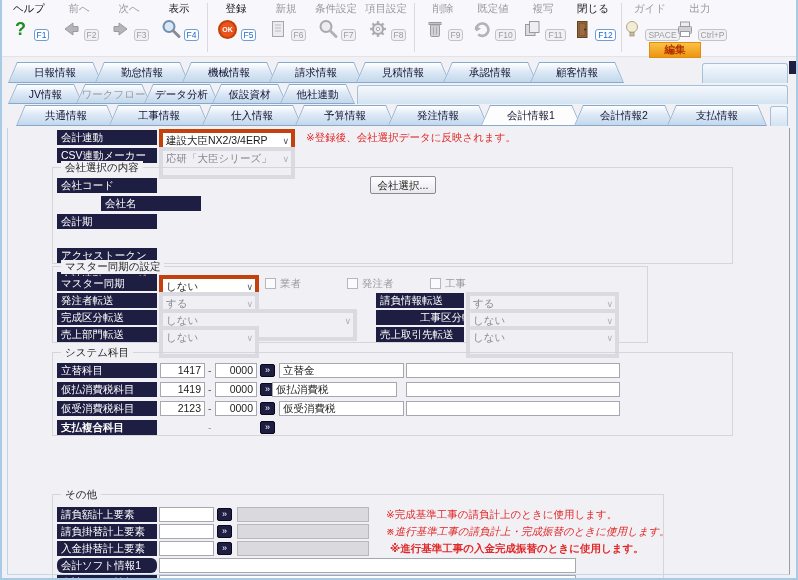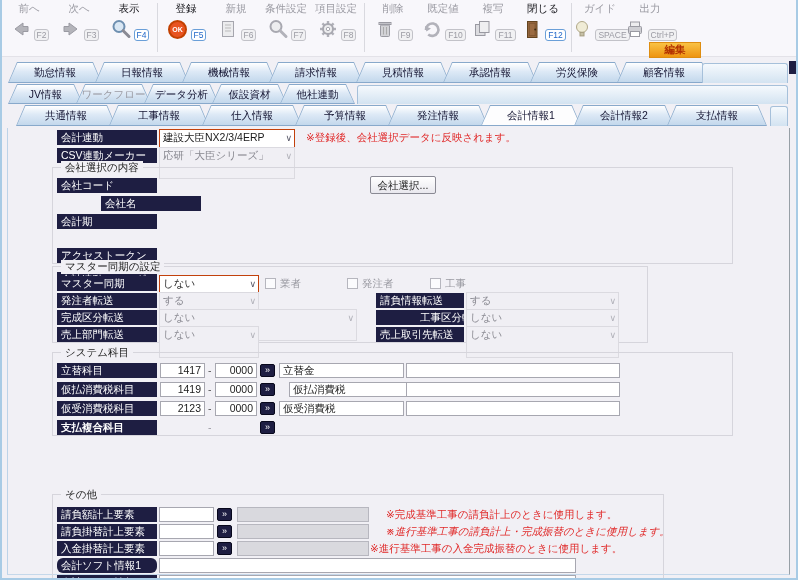--- a/index.html
+++ b/index.html
@@ -32,21 +32,21 @@
        clip-path:polygon(9px 0,calc(100% - 9px) 0,100% 100%,0 100%);background:#88a9cb;}
   .tab i{position:absolute;inset:1px;clip-path:polygon(8.4px 0,calc(100% - 8.4px) 0,100% 100%,0 100%);
          background:linear-gradient(#ffffff 0%,#dde9f6 45%,#c3d8ec 100%);}
   .tab.active i{background:#fdfdfe;}
   .tab span{position:relative;z-index:1;display:block;text-align:center;font-size:10.5px;color:#121230;line-height:20px;white-space:nowrap;}
   .tab.disab span{color:#9a9aa2;}
   .tabfill{position:absolute;background:linear-gradient(#f5f9fd,#d3e3f1);border:1px solid #a6c0da;border-bottom:none;border-radius:3px 3px 0 0;box-sizing:border-box;}
   
   .lbl{position:absolute;width:100px;height:15px;background:#1e1e42;color:#fff;font-size:10.5px;
        line-height:15px;padding-left:4px;box-sizing:border-box;white-space:nowrap;overflow:hidden;}
-  .dd{position:absolute;height:32px;background:#fff;border:1px solid #c2410c;box-sizing:border-box;
+  .dd{position:absolute;height:32px;background:#fff;border:4px solid #c2410c;box-sizing:border-box;
       font-size:10.5px;line-height:14px;color:#1a1a1a;padding:0 14px 8px 3px;white-space:nowrap;overflow:hidden;cursor:pointer;}
   .dd .chev{position:absolute;right:2px;top:1px;font-size:9px;color:#556;}
   .dd.dis{background:#f0eff4;border-color:#dbdae0;color:#87878f;cursor:default;}
   .dd.dis .chev{color:#b0b0b8;}
   .inp{position:absolute;height:15px;background:#fff;border:1px solid #a7a7b0;box-sizing:border-box;
        font-size:10.5px;line-height:13px;padding:0 3px;color:#1a1a1a;}
   .inp.num{text-align:right;}
   .grayf{position:absolute;height:15px;background:#d9d9de;border:1px solid #b7b7bf;box-sizing:border-box;}
   .abtn{position:absolute;width:15px;height:13px;background:#1e1e42;border:1px solid #08081c;border-radius:2px;
         color:#fff;font-size:9px;line-height:11px;text-align:center;cursor:pointer;box-sizing:border-box;}
@@ -58,20 +58,29 @@
   .dash{position:absolute;font-size:10.5px;color:#555;}
   .innerframe{position:absolute;left:5px;top:128px;width:781px;height:446px;
               border-left:1px solid #bdd3e8;border-bottom:1px solid #c5d8ea;border-right:1px solid #979fa6;}
 </style>
 </head>
 <body>
 
 <div class="app">
 
   <div class="tbar">
+    <div class="titem">
+      <span class="tlabel">ヘルプ</span>
+      <span class="trow">
+          <span class="ticon">
+            <span class="qmark">?</span>
+          </span>
+      <span class="fkey">F1</span>
+        </span>
+    </div>
     <div class="titem dis">
       <span class="tlabel">前へ</span>
       <span class="trow">
           <span class="ticon">
         <svg width="22" height="22">
               <path d="M13 5 L5 11 L13 17 L13 13.5 L18 13.5 L18 8.5 L13 8.5 Z" fill="#b4b4ba" stroke="#9a9aa2"></path>
             </svg>
           </span>
       <span class="fkey">F2</span>
         </span>
@@ -231,45 +240,41 @@
       <span class="fkey">Ctrl+P</span>
         </span>
     </div>
   </div>
   <div class="editbtn">編集</div>
 
   <div class="darkcorner"></div>
   <div class="trowtabs" style="left:6px;top:62px;height:21px;">
     <div class="tab" style="width:94px">
         <i></i>
+        <span>日報情報</span>
+      </div>
+    <div class="tab" style="width:94px">
+        <i></i>
         <span>勤怠情報</span>
       </div>
     <div class="tab" style="width:94px">
         <i></i>
-        <span>日報情報</span>
-      </div>
-    <div class="tab" style="width:94px">
-        <i></i>
         <span>機械情報</span>
       </div>
     <div class="tab" style="width:94px">
         <i></i>
         <span>請求情報</span>
       </div>
     <div class="tab" style="width:94px">
         <i></i>
         <span>見積情報</span>
       </div>
     <div class="tab" style="width:94px">
         <i></i>
         <span>承認情報</span>
-      </div>
-    <div class="tab" style="width:94px">
-        <i></i>
-        <span>労災保険</span>
       </div>
     <div class="tab" style="width:94px">
         <i></i>
         <span>顧客情報</span>
       </div>
   </div>
   <div class="tabfill" style="left:700px;top:63px;width:86px;height:20px;"></div>
 
   <div class="trowtabs" style="left:6px;top:84px;height:20px;">
     <div class="tab" style="width:75px">
@@ -386,21 +391,21 @@
   <div class="inp num" style="left:213px;top:363px;width:42px;">0000</div>
   <div class="abtn" style="left:258px;top:364px;">»</div>
   <div class="inp" style="left:277px;top:363px;width:125px;">立替金</div>
   <div class="inp" style="left:404px;top:363px;width:214px;"></div>
 
   <div class="lbl" style="left:55px;top:382px;">仮払消費税科目</div>
   <div class="inp num" style="left:158px;top:382px;width:45px;">1419</div>
   <span class="dash" style="left:206px;top:383px;">-</span>
   <div class="inp num" style="left:213px;top:382px;width:42px;">0000</div>
   <div class="abtn" style="left:258px;top:383px;">»</div>
-  <div class="inp" style="left:287px;top:382px;width:125px;">仮払消費税</div>
+  <div class="inp" style="left:270px;top:382px;width:125px;">仮払消費税</div>
   <div class="inp" style="left:404px;top:382px;width:214px;"></div>
 
   <div class="lbl" style="left:55px;top:401px;">仮受消費税科目</div>
   <div class="inp num" style="left:158px;top:401px;width:45px;">2123</div>
   <span class="dash" style="left:206px;top:402px;">-</span>
   <div class="inp num" style="left:213px;top:401px;width:42px;">0000</div>
   <div class="abtn" style="left:258px;top:402px;">»</div>
   <div class="inp" style="left:277px;top:401px;width:125px;">仮受消費税</div>
   <div class="inp" style="left:404px;top:401px;width:214px;"></div>
 
@@ -421,20 +426,20 @@
   <div class="lbl" style="left:55px;top:524px;">請負掛替計上要素</div>
   <div class="inp" style="left:157px;top:524px;width:55px;"></div>
   <div class="abtn" style="left:215px;top:525px;">»</div>
   <div class="grayf" style="left:235px;top:524px;width:132px;"></div>
   <div class="note" style="left:384px;top:525px;font-style:italic;">※進行基準工事の請負計上・完成振替のときに使用します。</div>
 
   <div class="lbl" style="left:55px;top:541px;">入金掛替計上要素</div>
   <div class="inp" style="left:157px;top:541px;width:55px;"></div>
   <div class="abtn" style="left:215px;top:542px;">»</div>
   <div class="grayf" style="left:235px;top:541px;width:132px;"></div>
-  <div class="note" style="left:368px;top:542px;">※進行基準工事の入金完成振替のときに使用します。</div>
+  <div class="note" style="left:388px;top:542px;font-weight:bold;">※進行基準工事の入金完成振替のときに使用します。</div>
 
   <div class="lbl" style="left:55px;top:558px;border-radius:6px;">会計ソフト情報1</div>
   <div class="inp" style="left:157px;top:558px;width:417px;"></div>
   <div class="lbl" style="left:55px;top:575px;">会計ソフト情報2</div>
   <div class="inp" style="left:157px;top:575px;width:417px;"></div>
 
 </div>
 
 </body></html>

